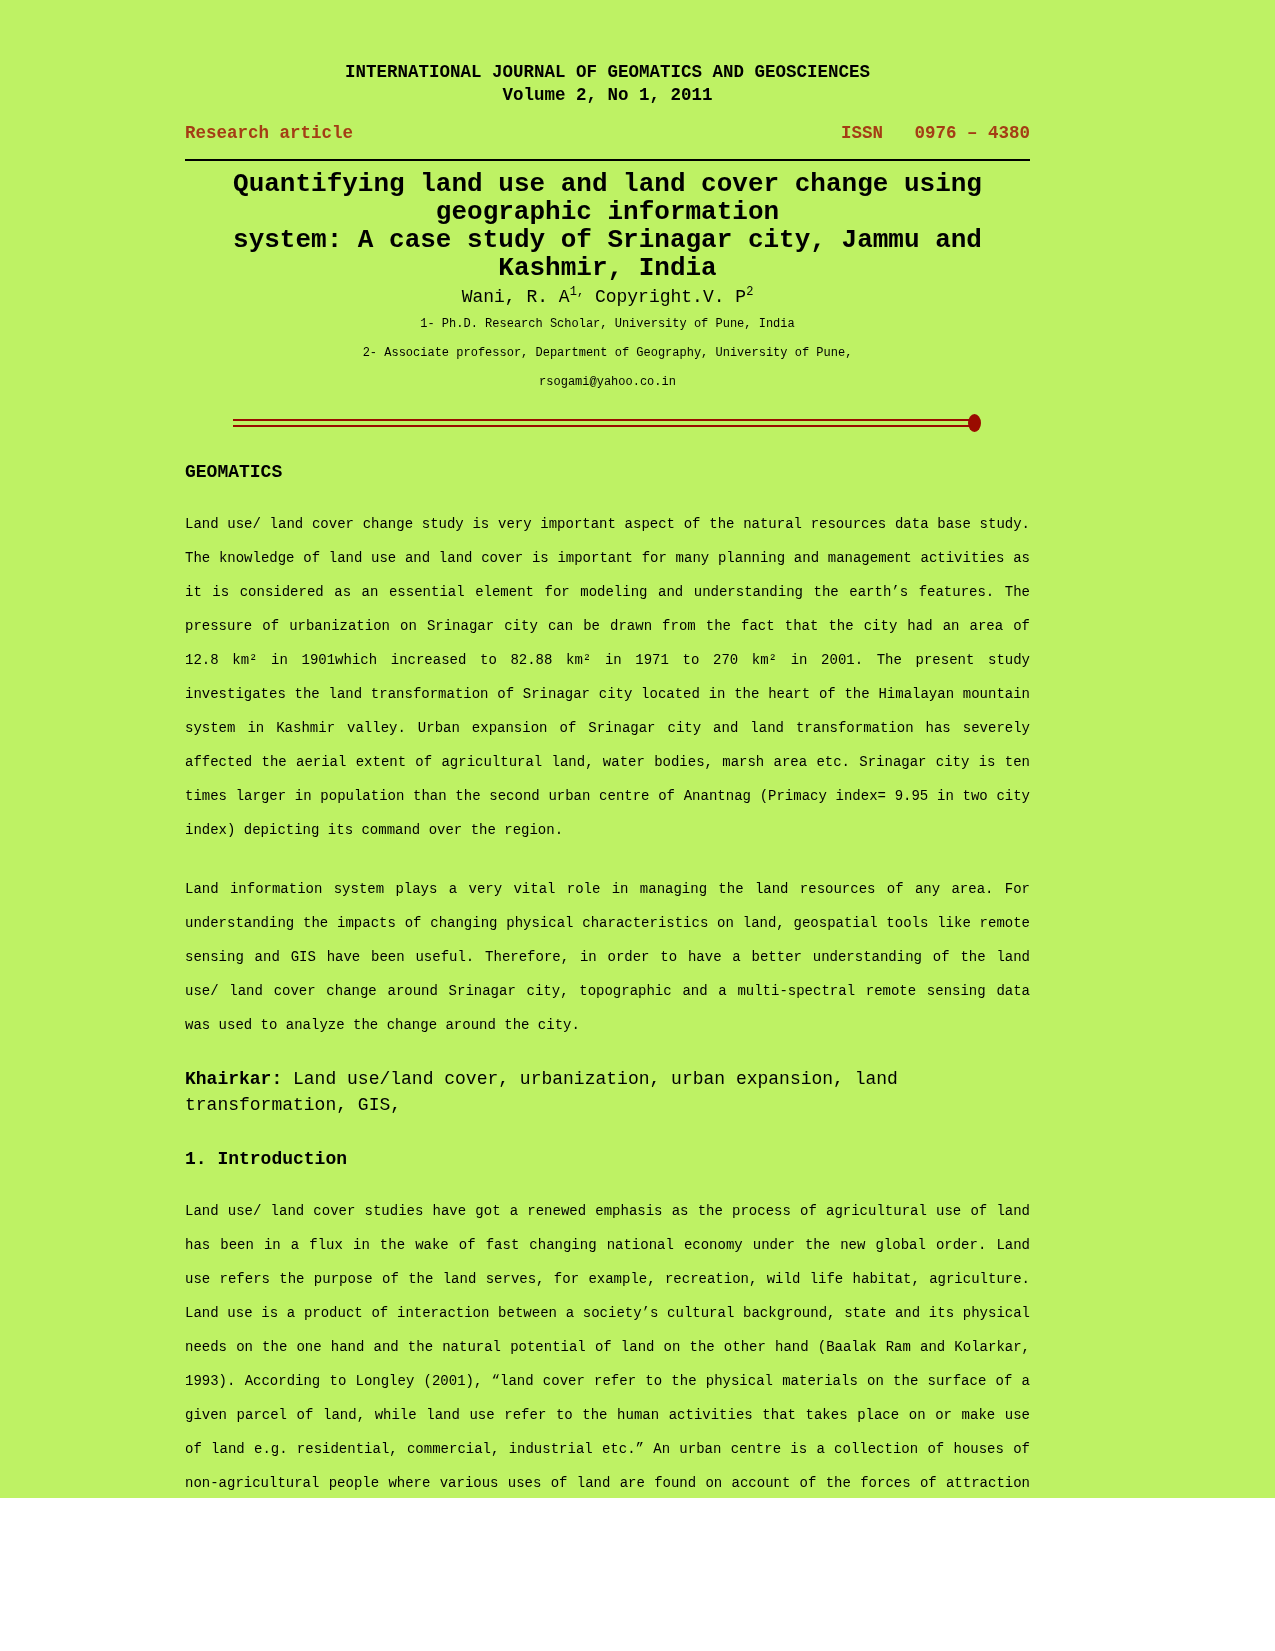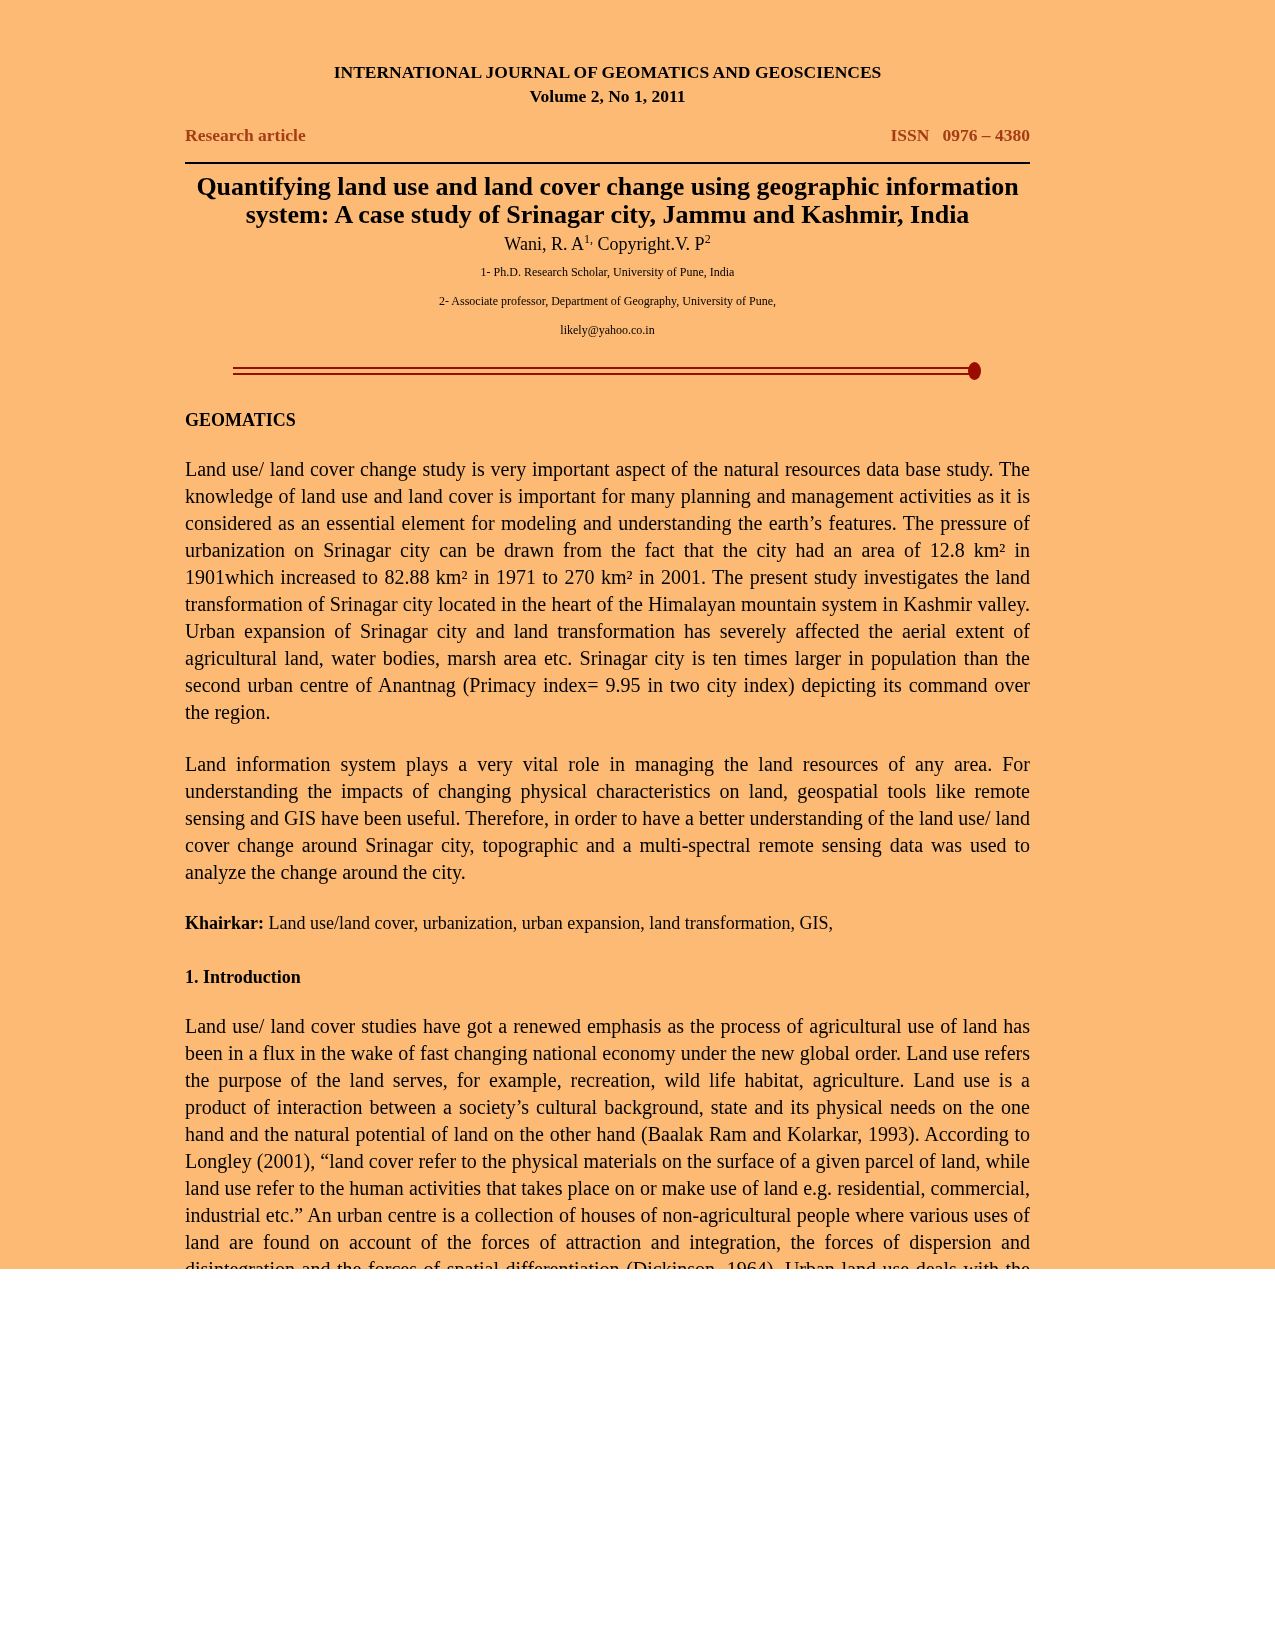--- a/index.html
+++ b/index.html
@@ -1,21 +1,21 @@
 <!DOCTYPE html>
 <html style="--accent_rust: #A43D15; --rule_red: #9A0B00; --text_black: #000000;"><head>
 <meta charset="utf-8">
 <style>
   html, body { margin: 0; padding: 0; background: #ffffff; }
   .page {
     position: relative;
     width: 1275px;
-    height: 1269px;
-    background: #fdba74;
-    font-family: Liberation Serif, serif;
+    height: 1498px;
+    background: #bef264;
+    font-family: Liberation Mono, monospace;
     color: #000000;
     box-sizing: border-box;
     padding: 62px 245px 0 185px;
     overflow: hidden;
   }
   .rust { color: var(--accent_rust, #A43D15); }
   .journal-title { font-size: 17.5px; font-weight: bold; text-align: center; }
   .journal-volume { font-size: 17.5px; font-weight: bold; text-align: center; margin-top: 3px; }
   .copyright { font-size: 14px; font-weight: bold; text-align: center; margin-top: 24px; }
   .header-row {
@@ -38,21 +38,21 @@
     flex: 1; height: 8px; box-sizing: border-box;
     border-top: 2px solid var(--rule_red, #9A0B00);
     border-bottom: 2px solid var(--rule_red, #9A0B00);
   }
   .rule-dot {
     width: 13px; height: 18px; margin-left: -2px;
     background: var(--rule_red, #9A0B00); border-radius: 50%;
   }
   h2.section-heading { font-size: 18px; font-weight: bold; margin: 30px 0 0 0; }
   p.body-text {
-    font-size: 20px; line-height: 27px; text-align: justify;
+    font-size: 14px; line-height: 34px; text-align: justify;
     margin: 25px 0 0 0;
   }
   p.keywords-line { font-size: 18px; line-height: 25.8px; margin: 25px 0 0 0; }
   .footer {
     position: absolute; left: 185px; right: 245px; top: 1588px;
     display: flex; justify-content: space-between; align-items: baseline;
     font-size: 17.5px;
   }
   .footer .note { font-style: italic; }
   .footer .pagenum { font-size: 18px; }
@@ -72,21 +72,21 @@
   </div>
 
   <div class="hairline"></div>
 
   <h1 class="paper-title"><span>Quantifying land use and land cover change using geographic information</span><br><span>system: A case study of Srinagar city, Jammu and Kashmir, India</span></h1>
 
   <div class="authors"><span>Wani, R. A</span><sup>1,</sup><span> Copyright.V. P</span><sup>2</sup></div>
 
   <div class="affil">1- Ph.D. Research Scholar, University of Pune, India</div>
   <div class="affil">2- Associate professor, Department of Geography, University of Pune,</div>
-  <div class="affil">likely@yahoo.co.in</div>
+  <div class="affil">rsogami@yahoo.co.in</div>
 
   <div class="rule-wrap">
     <div class="double-rule"></div>
     <span class="rule-dot"></span>
   </div>
 
   <h2 class="section-heading">GEOMATICS</h2>
 
   <p class="body-text">Land use/ land cover change study is very important aspect of the natural resources data base study. The knowledge of land use and land cover is important for many planning and management activities as it is considered as an essential element for modeling and understanding the earth’s features. The pressure of urbanization on Srinagar city can be drawn from the fact that the city had an area of 12.8 km² in 1901which increased to 82.88 km² in 1971 to 270 km² in 2001. The present study investigates the land transformation of Srinagar city located in the heart of the Himalayan mountain system in Kashmir valley. Urban expansion of Srinagar city and land transformation has severely affected the aerial extent of agricultural land, water bodies, marsh area etc. Srinagar city is ten times larger in population than the second urban centre of Anantnag (Primacy index= 9.95 in two city index) depicting its command over the region.</p>
 

